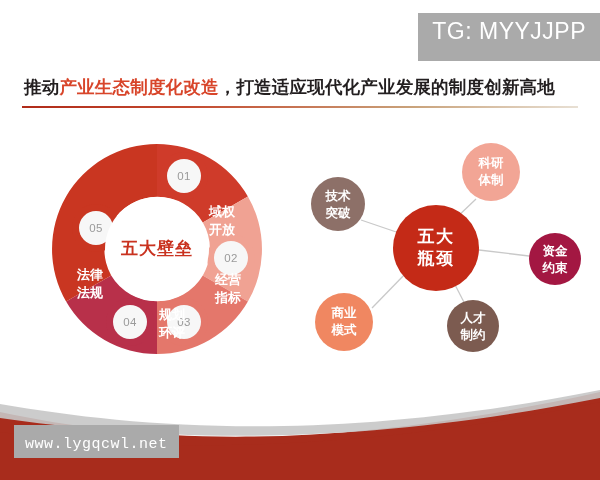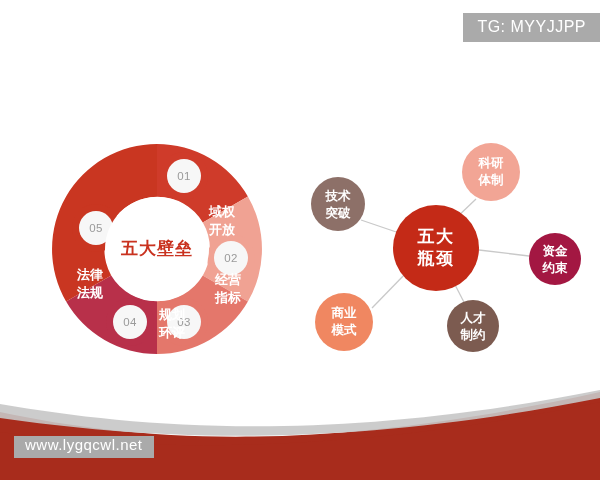--- a/index.html
+++ b/index.html
@@ -23,28 +23,29 @@
     position: absolute;
     background: #aaaaaa;
     color: #ffffff;
     font-family: "Liberation Sans", sans-serif;
     letter-spacing: 0.5px;
     white-space: nowrap;
   }
   #wm-top {
     top: 13px;
     right: 0px;
-    padding: 5px 14px 6px 14px;
-    font-size: 16px;
+    padding: 5px 14px 16px 14px;
+    font-size: 23px;
   }
   #wm-bottom {
     left: 14px;
     bottom: 22px;
-    padding: 0 11px 5px 11px;
+    padding: 11px 11px 5px 11px;
     font-size: 15px;
+    font-family: Liberation Mono, monospace;
   }
 
   
   #title-block {
     position: absolute;
     left: 0;
     top: 74px;
     width: 600px;
     height: 46px;
   }
@@ -138,20 +139,26 @@
     height: 120px;
   }
 </style>
 </head>
 <body>
 
 <div id="slide">
 
   <div class="watermark" id="wm-top">TG: MYYJJPP</div>
 
+  <div id="title-block">
+    <div id="title-text">
+      <span>推动</span><span class="hl">产业生态制度化改造</span><span>，打造适应现代化产业发展的制度创新高地</span>
+    </div>
+    <div id="title-rule"></div>
+  </div>
 
   <div id="left-diagram">
     <svg class="diagram-svg" viewBox="0 0 250 226" xmlns="http://www.w3.org/2000/svg">
       <defs>
         <clipPath id="clipRing">
           <path d="M125,113 m0,-105 a105,105 0 1,1 -0.1,0 z
                    M125,113 m0,-52 a52,52 0 1,0 0.1,0 z" clip-rule="evenodd"></path>
         </clipPath>
       </defs>
 

